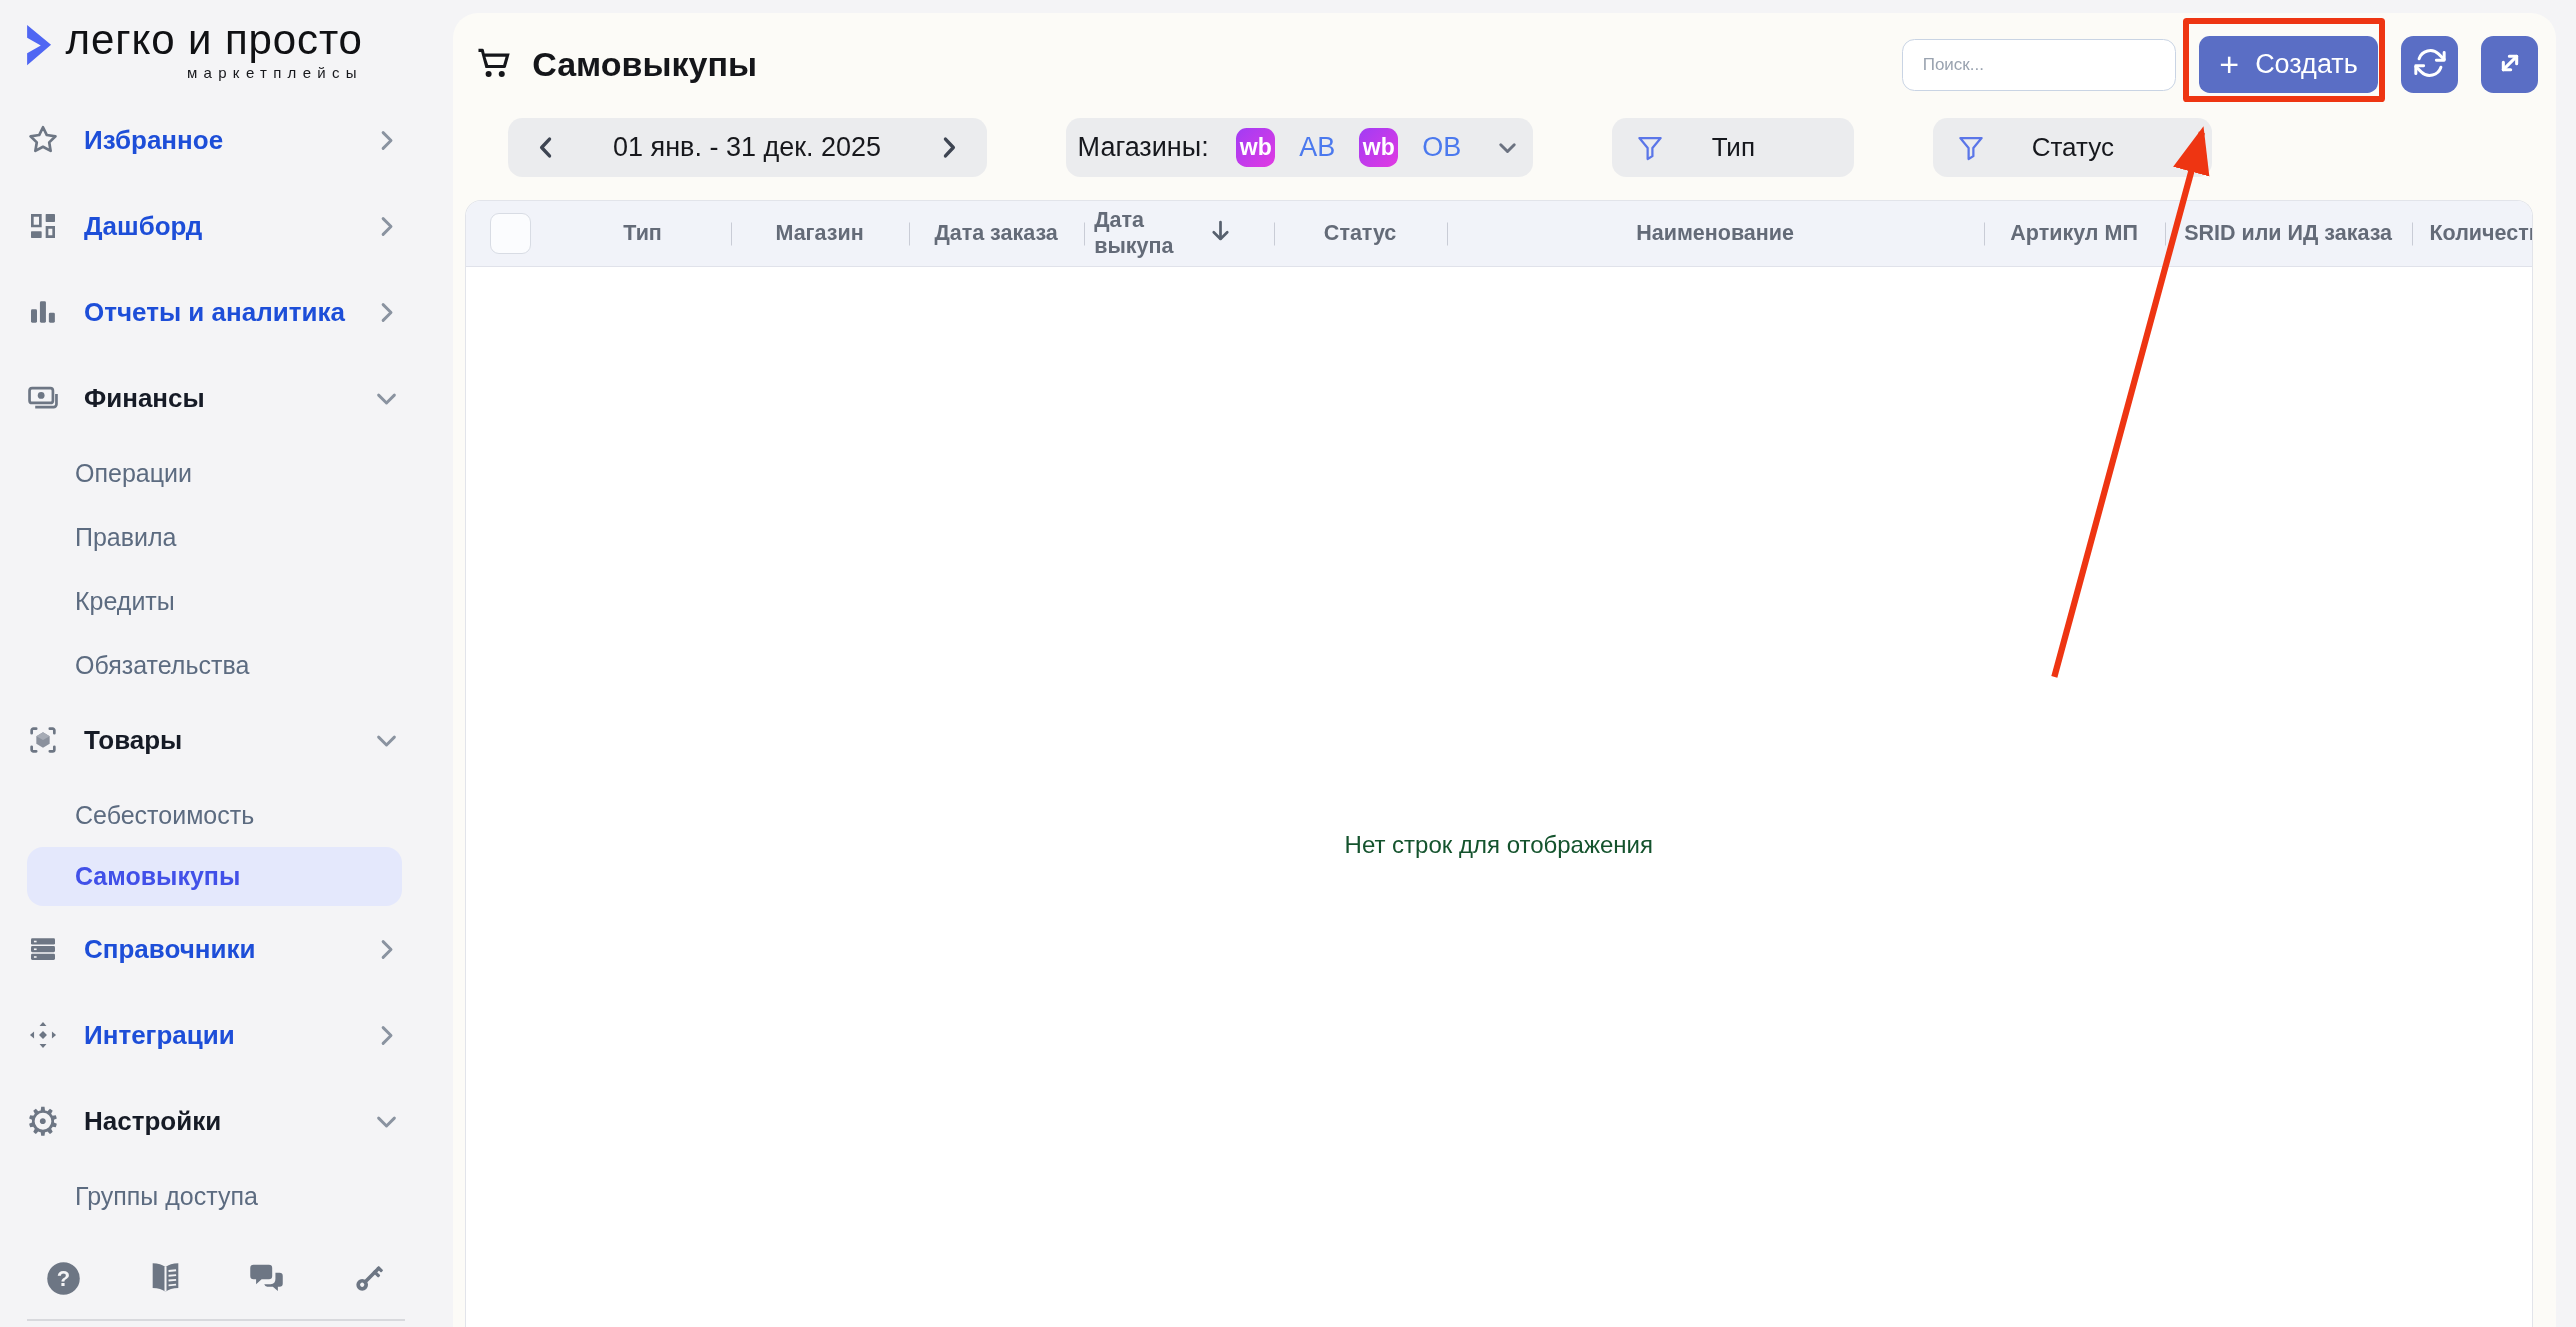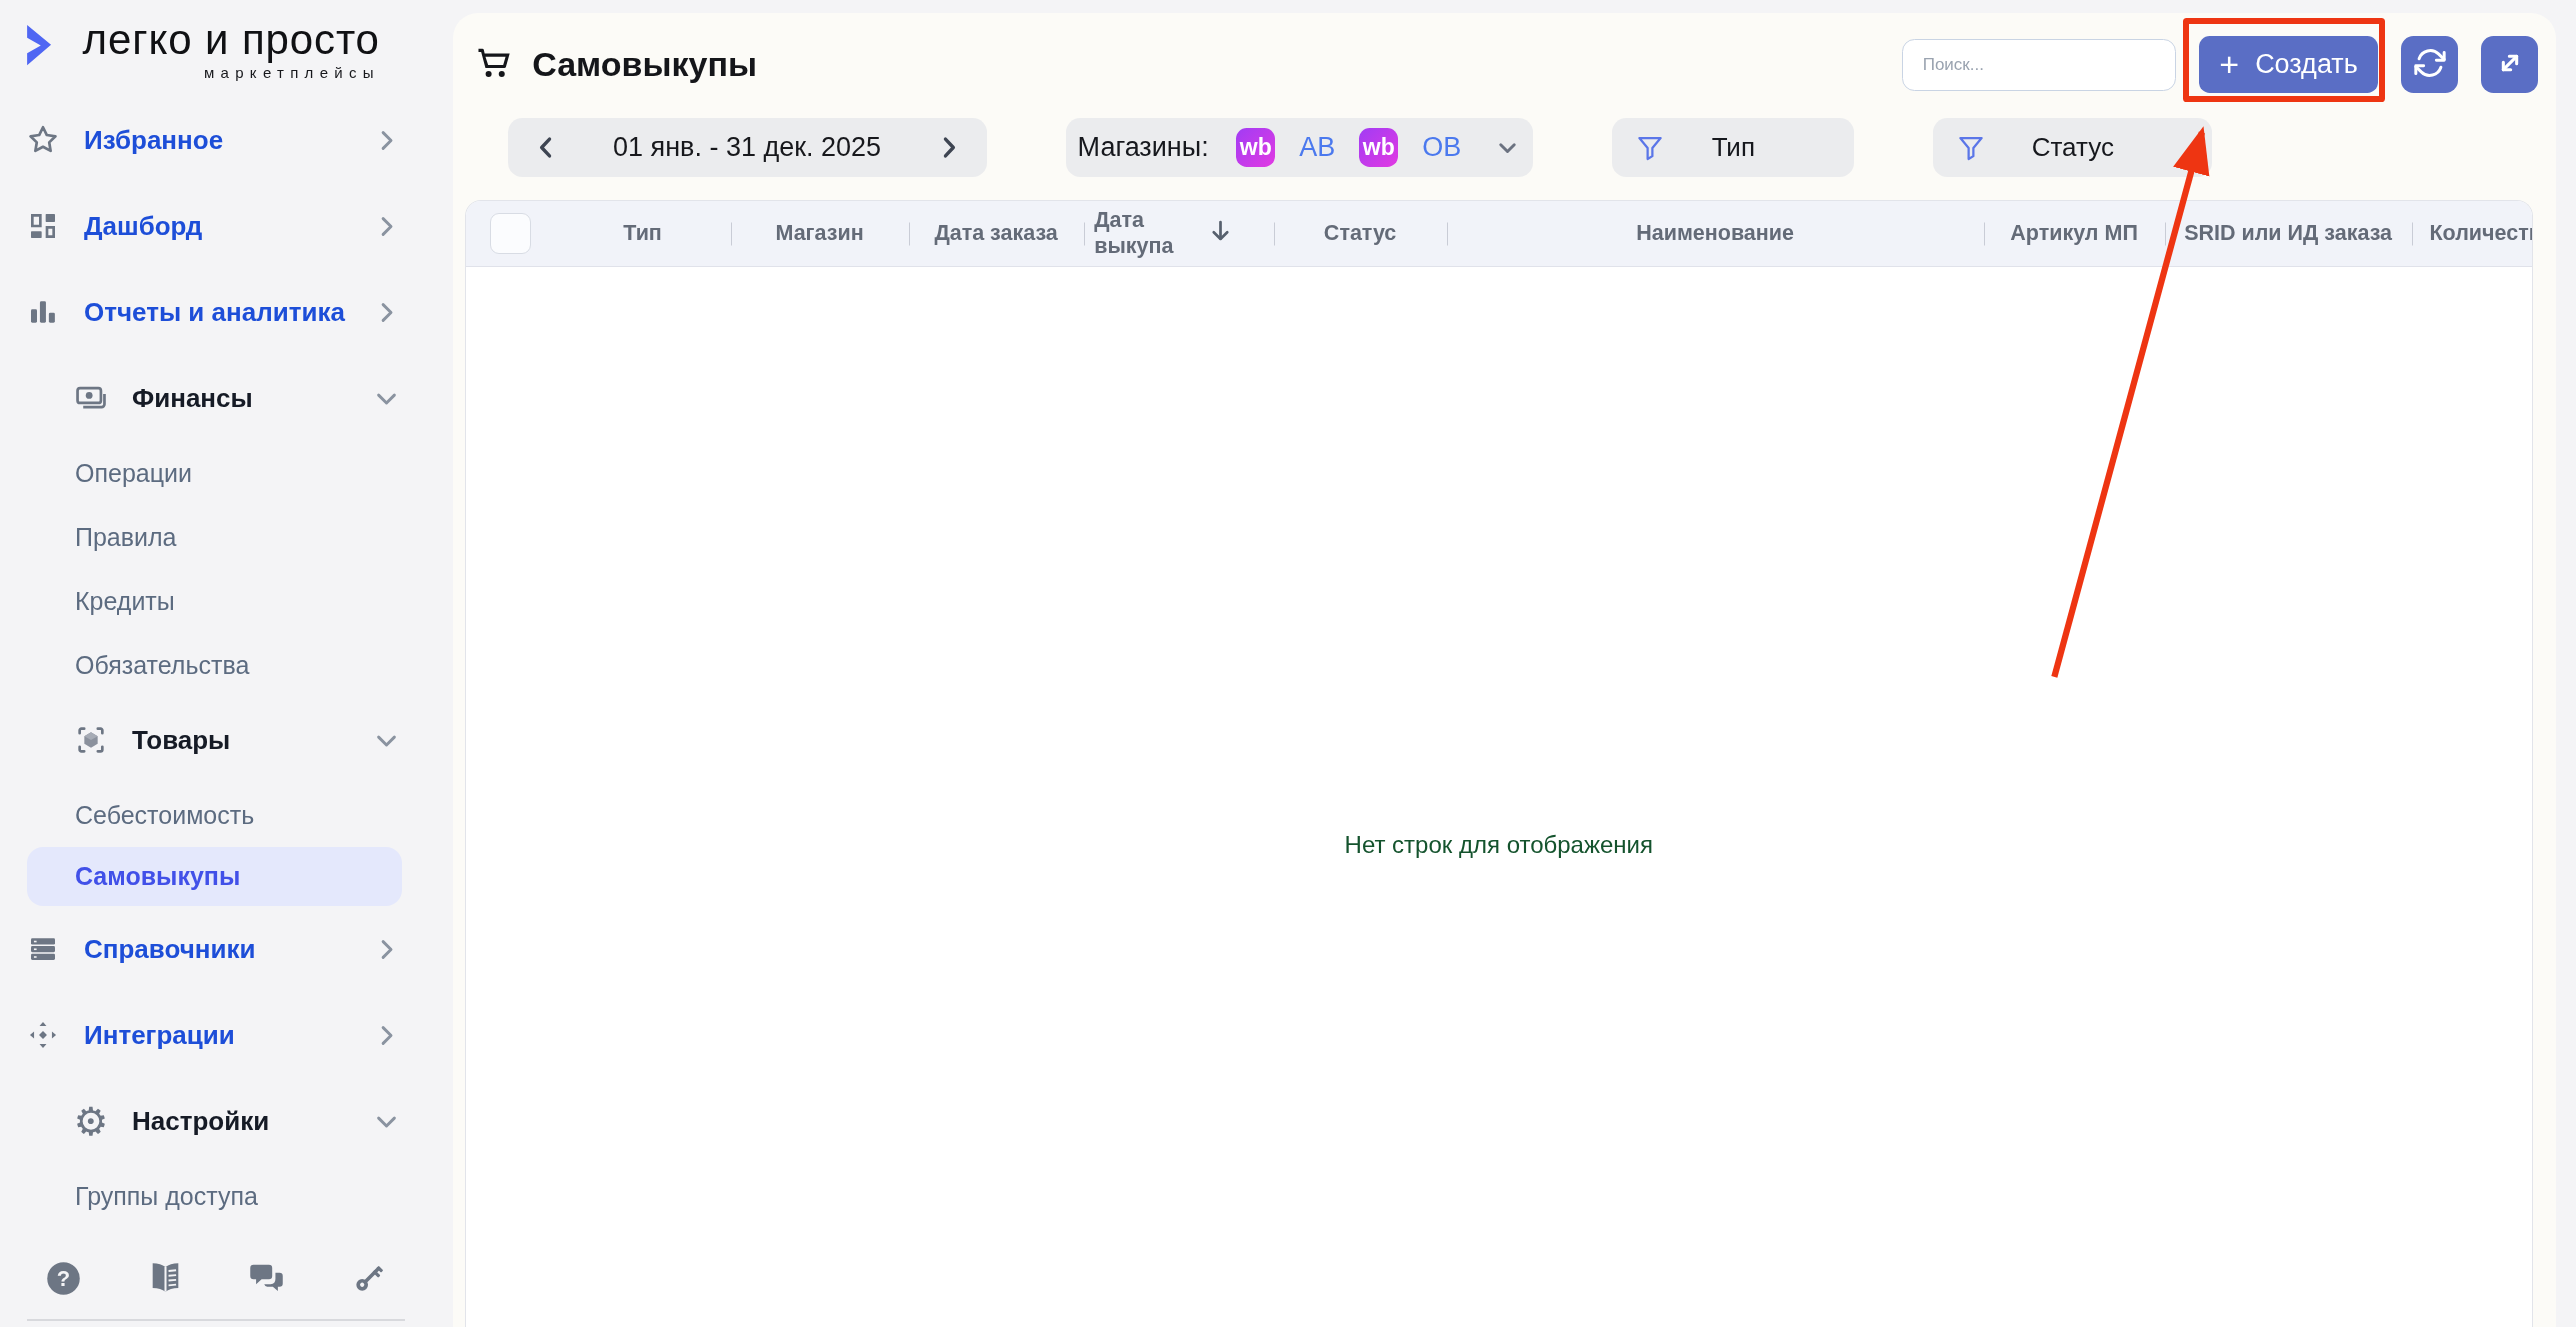--- a/index.html
+++ b/index.html
@@ -2,30 +2,30 @@
 <html style="font-size:14.3px"><head>
 <meta charset="utf-8">
 <style>
   * { margin:0; padding:0; box-sizing:border-box; }
   html,body { width:2576px; height:1327px; }
   body { font-family:"Liberation Sans","DejaVu Sans",sans-serif; background:#f4f4f6; overflow:hidden; }
   .page { position:relative; width:2576px; height:1327px; }
 
   
   .sidebar { position:absolute; left:0; top:0; width:432px; height:1327px; background:#f4f4f6; }
-  .logo { display:flex; align-items:flex-start; gap:20px; padding:18px 0 0 21.5px; height:97px; cursor:pointer; }
+  .logo { display:flex; align-items:flex-start; gap:3px; padding:18px 0 0 21.5px; height:97px; cursor:pointer; }
   .logo-mark { width:41px; height:45px; margin-top:5.4px; flex:0 0 auto; }
   .logo-text { display:flex; flex-direction:column; }
   .logo-line1 { font-size:42px; font-weight:500; color:#101114; letter-spacing:0.9px; line-height:1.05; }
   .logo-line2 { font-size:15px; font-weight:500; color:#17181c; letter-spacing:6.3px; text-align:right; margin-top:1.8px; }
 
   .menu { height:calc(100% - 97px); overflow:hidden; }
   .mi { height:86px; display:flex; align-items:center; gap:23px; padding:0 32px 0 25px; font-size:26px; color:#1d4ed8; cursor:pointer;font-weight:bold; }
   .mi .ic { width:36px; height:36px; display:flex; align-items:center; justify-content:center; flex:0 0 auto; }
-  .mi.bold { color:#161b26; font-weight:700;margin-left:48px; }
+  .mi.bold { color:#161b26; font-weight:700; }
   .mi .chev { margin-left:auto; display:flex; }
   .si { height:64px; display:flex; align-items:center; padding-left:75px; font-size:25px; color:#5c6b80; cursor:pointer; }
   .si.active { background:#e4e8fc; border-radius:16px; margin:0 30px 0 27px; padding-left:48px; height:59px; color:#4150e8; font-weight:700; }
 
   .sidebar-footer { position:absolute; bottom:0; left:0; width:432px; height:89px; background:#f4f4f6; display:flex; align-items:center; justify-content:space-between; padding:0 43px 9px 43px; }
   .sidebar-footer::after { content:""; position:absolute; left:27px; right:27px; bottom:6.3px; height:1.8px; background:#d8d9dd; }
   .foot-btn { width:41px; height:41px; display:flex; align-items:center; justify-content:center; cursor:pointer; }
 
   .gear-glyph { font-size:39px; line-height:1; color:#6d7684; font-family:"DejaVu Sans",sans-serif; }
 

